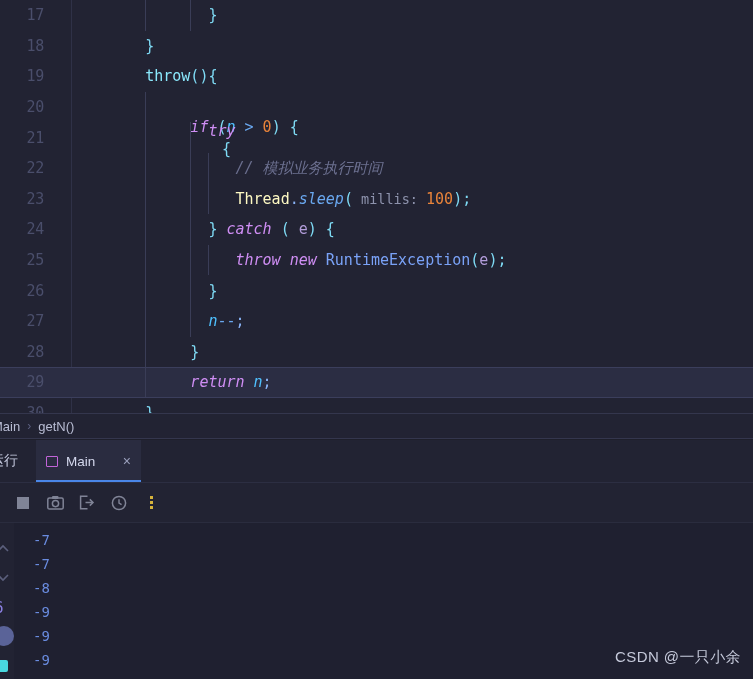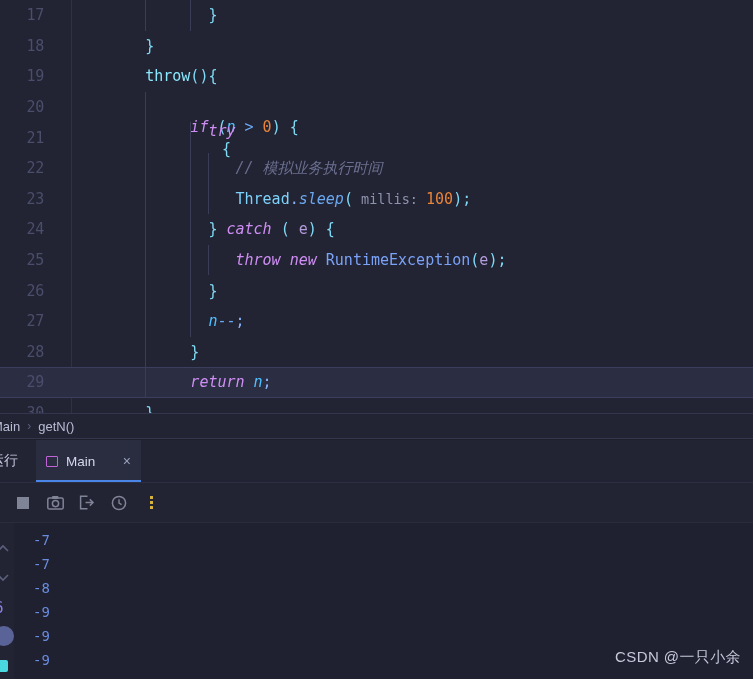--- a/index.html
+++ b/index.html
@@ -61,21 +61,21 @@
     background: #3a3d57;
   }
 
   
   .kw   { color: #cf8ef4; font-style: italic; }
   .fn   { color: #8be9fd; }
   .var  { color: #4fc1ff; font-style: italic; }
   .num  { color: #e8833a; }
   .brace{ color: #7fdbf5; }
   .punct{ color: #8ab4f8; }
-  .cls  { color: #7dd3fc; }
+  .cls  { color: #fef9c3; }
   .cls2 { color: #7aa2f7; }
   .mth  { color: #6aa8f0; font-style: italic; }
   .cmt  { color: #6b6f8f; font-style: italic; }
   .hint { color: #8e93ad; font-size: 13.5px; }
   .id   { color: #b39ddb; }
   .op   { color: #6aa8f0; }
 
   
   .breadcrumb {
     position: absolute; left: 0; top: 413px; width: 753px; height: 26px;

